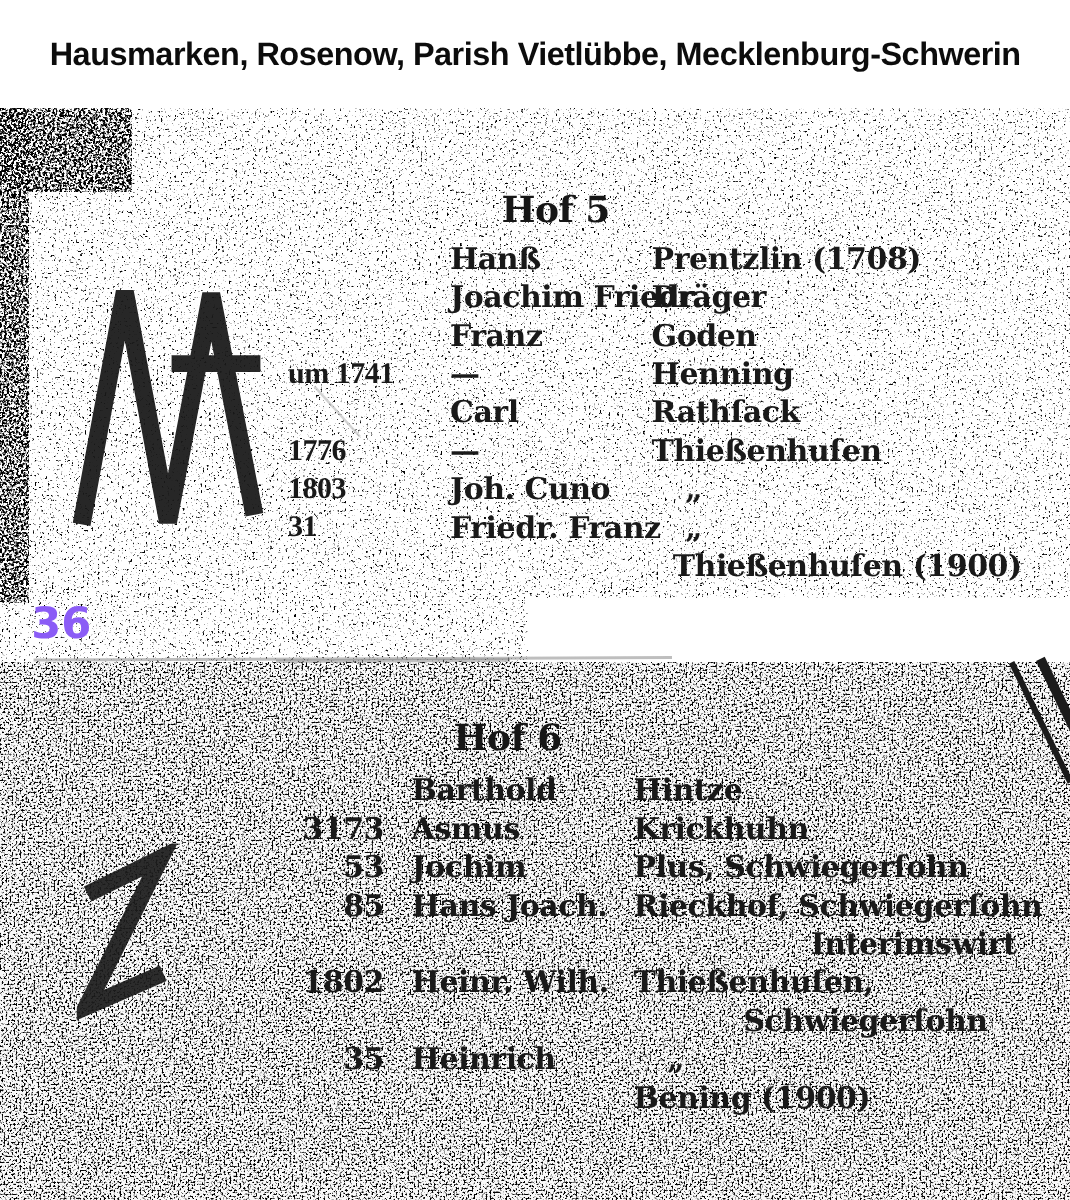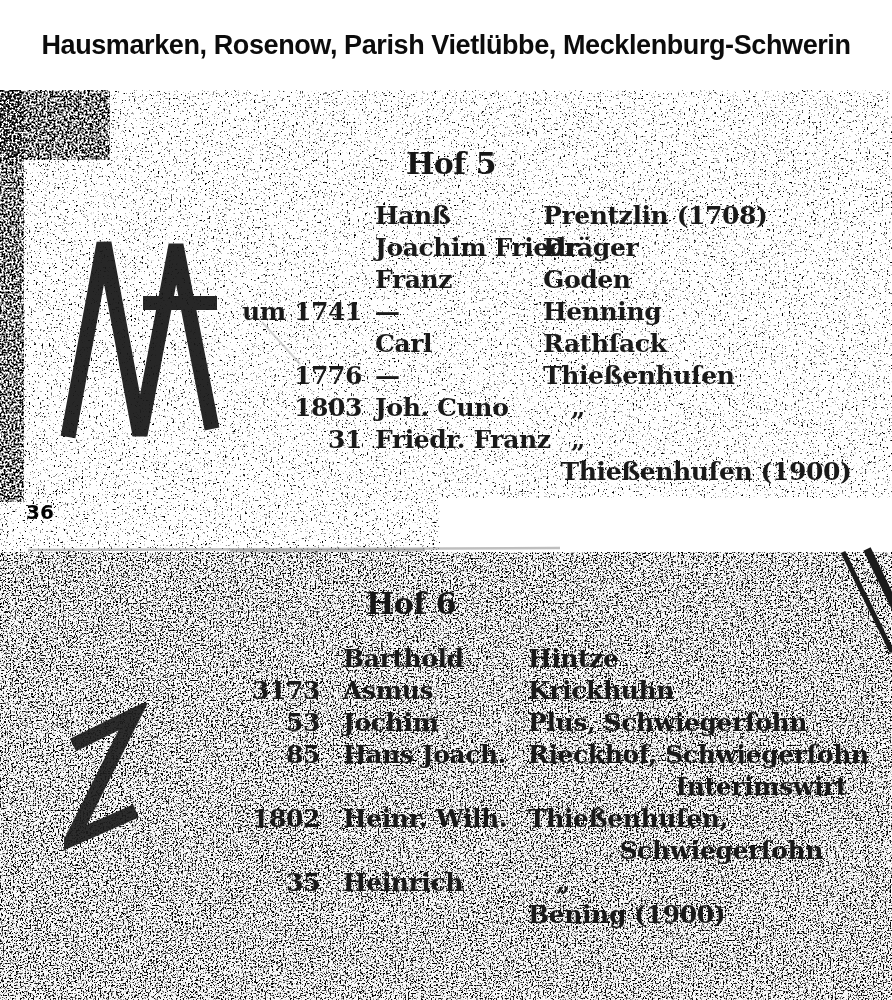--- a/index.html
+++ b/index.html
@@ -10,46 +10,46 @@
   .bg{position:absolute;left:0;top:0;width:892px;height:1000px;pointer-events:none;}
   .doc-header{
     position:absolute;left:0;top:30px;width:892px;text-align:center;
     font-family:"Liberation Sans",sans-serif;font-weight:700;font-size:27px;
     letter-spacing:-0.4px;color:#0c0c0c;margin:0;
   }
   section{position:absolute;left:0;width:892px;}
   #hof5{top:90px;height:408px;}
   #hof6{top:552px;height:448px;}
   .hof-heading{
-    position:absolute;margin:0;font-family:"DejaVu Serif",serif;
+    position:absolute;margin:12px;font-family:"DejaVu Serif",serif;
     font-weight:700;font-size:30px;letter-spacing:-0.5px;color:#161616;
   }
   .h5{left:406px;top:56px;}
   .h6{left:366px;top:34px;}
   .entries{
     position:absolute;font-weight:700;font-size:25px;letter-spacing:-0.4px;
     color:#191919;
   }
   .entries-5{left:240px;top:110px;width:645px;}
   .entries-6{left:235px;top:91px;width:652px;}
   .row{display:flex;height:32px;line-height:32px;white-space:nowrap;}
-  .entries-5 .cy{width:122px;text-align:right;flex:none;}
+  .entries-5 .cy{width:122px;flex:none;font-family:Liberation Serif, serif;}
   .entries-5 .cg{width:168px;margin-left:13px;flex:none;}
   .entries-5 .cs{flex:1;}
   .entries-6 .cy{width:85px;text-align:right;flex:none;}
   .entries-6 .cg{width:185px;margin-left:23px;flex:none;}
   .entries-6 .cs{flex:1;}
   .ditto{padding-left:28px;}
   .pull{margin-left:-16px;text-align:center;}
   .row.cont{display:block;text-align:right;}
   .cont-a{padding-right:40px;}
   .cont-b{padding-right:64px;}
   .pagenum{
     position:absolute;left:26px;top:500px;
-    font-family:"DejaVu Sans",sans-serif;font-weight:700;font-size:20px;color:#000000;
+    font-family:"DejaVu Sans",sans-serif;font-weight:700;font-size:36px;color:#8b5cf6;
   }
   .mark{position:absolute;}
   .mark-ma{left:60px;top:141px;width:160px;height:212px;}
   .mark-z{left:64px;top:151px;width:88px;height:152px;}
 </style>
 </head>
 <body>
 
 <div class="page">
 

